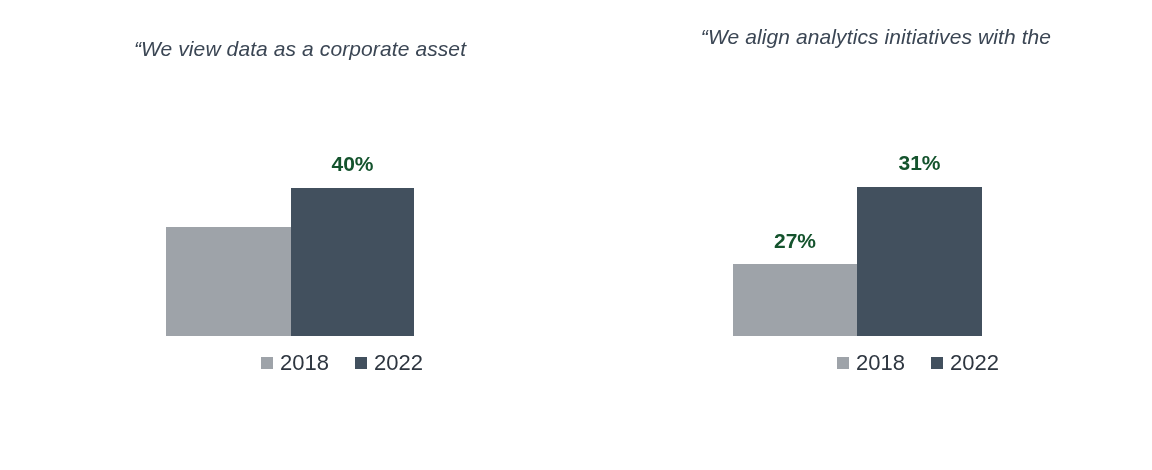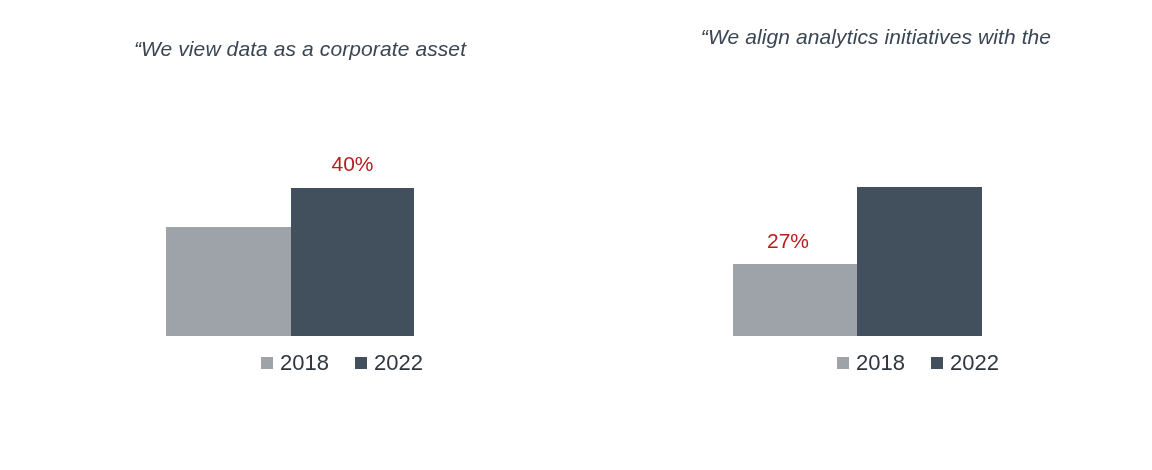--- a/index.html
+++ b/index.html
@@ -58,22 +58,22 @@
   .bar {
     position: absolute;
     bottom: 134px; 
   }
   .bar.series-2018 { background: #9ea3a9; }
   .bar.series-2022 { background: #42505e; }
 
   .bar-label {
     position: absolute;
     font-size: 21px;
-    font-weight: normal;
-    color: #b91c1c;
+    font-weight: bold;
+    color: #14532d;
     text-align: center;
     white-space: nowrap;
     font-family: "Liberation Sans", sans-serif;
   }
 
   .legend {
     position: absolute;
     display: flex;
     align-items: center;
     justify-content: center;
@@ -136,23 +136,24 @@
 
   <div class="panel panel-right">
 
     <div class="panel-title">
       <div>“We align analytics initiatives with the</div>
     </div>
 
     <div class="plot">
 
       <div class="bar series-2018" style="left:145px; width:124px; height:72px;"></div>
-      <div class="bar-label" style="left:138px; width:124px; top:229px;">27%</div>
+      <div class="bar-label" style="left:145px; width:124px; top:229px;">27%</div>
 
       <div class="bar series-2022" style="left:269px; width:125px; height:149px;"></div>
+      <div class="bar-label" style="left:269px; width:125px; top:151px;">31%</div>
 
       <div class="legend" style="top:352px;">
         <div class="legend-item">
           <span class="legend-swatch series-2018"></span>
           <span class="legend-text">2018</span>
         </div>
         <div class="legend-item">
           <span class="legend-swatch series-2022"></span>
           <span class="legend-text">2022</span>
         </div>

